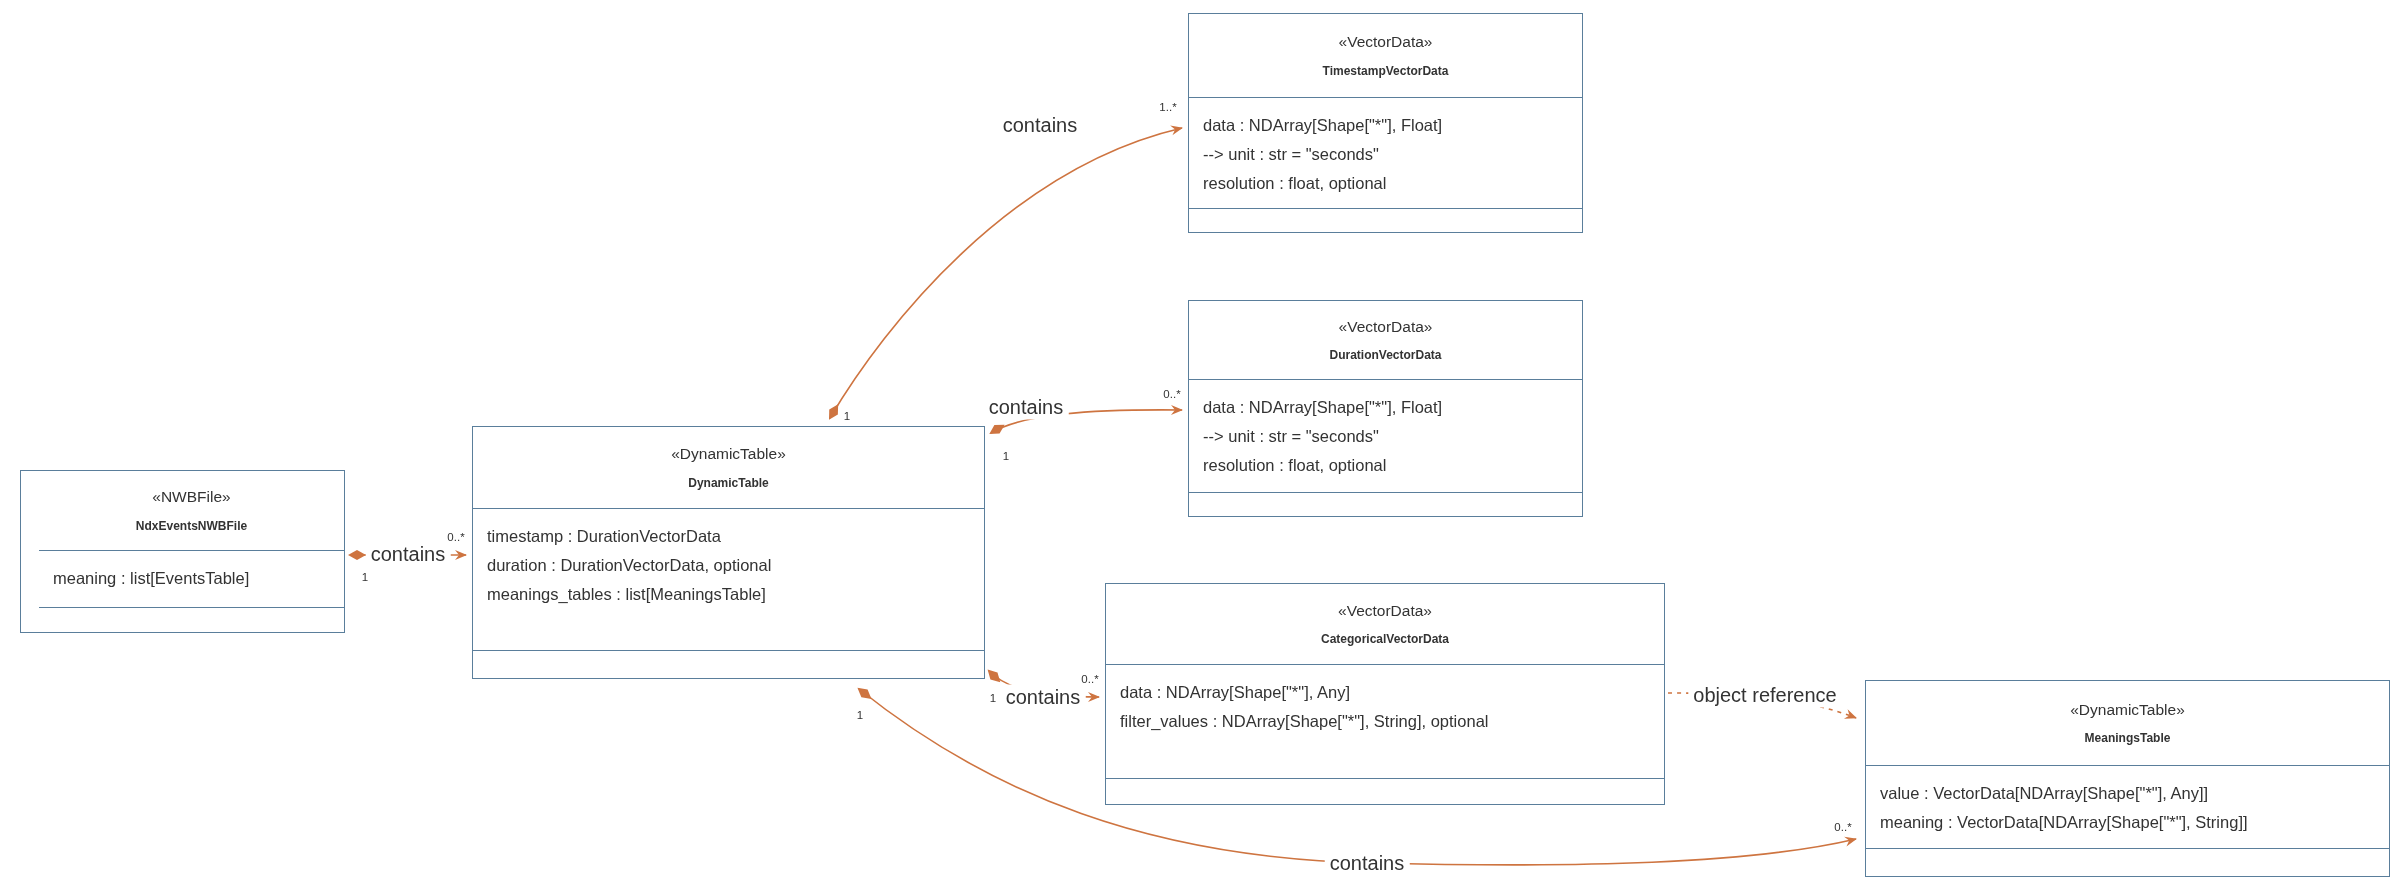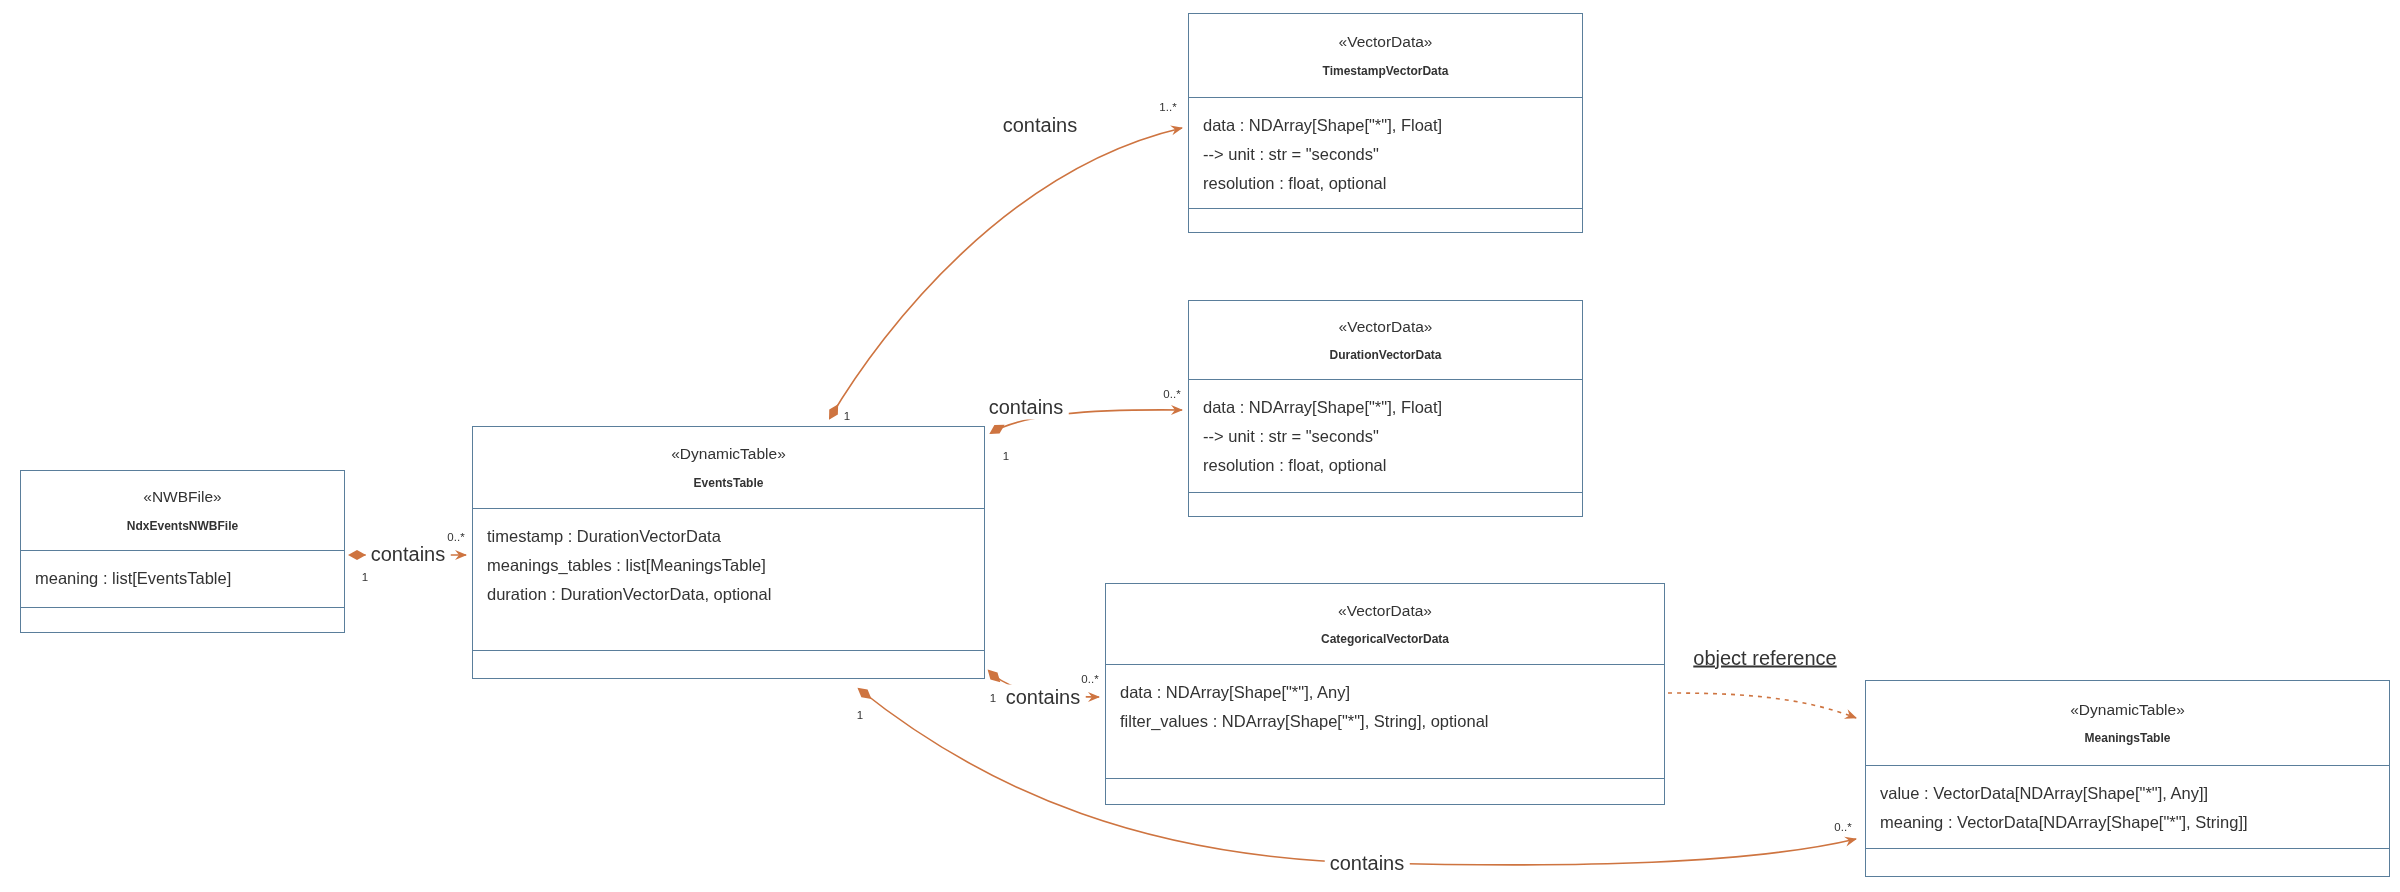--- a/index.html
+++ b/index.html
@@ -18,21 +18,21 @@
 
   .uml-class{position:absolute;background:#fff;border:1.4px solid var(--line);box-sizing:border-box;}
   .uml-header{display:flex;flex-direction:column;align-items:center;justify-content:center;gap:15px;
               border-bottom:1.4px solid var(--line);box-sizing:border-box;}
   .stereotype{font-size:15.5px;line-height:1;}
   .class-name{font-size:12px;font-weight:bold;line-height:1;}
   .uml-attrs{padding:13px 14px;border-bottom:1.4px solid var(--line);box-sizing:border-box;}
   .attr{font-size:16.5px;line-height:29px;white-space:nowrap;}
   .uml-empty{box-sizing:border-box;}
 
-  #cls-nwbfile{left:20px;top:470px;width:325px;height:163px;}
+  #cls-nwbfile{left:20px;top:470px;width:325px;height:163px;padding-left:18px;}
   #cls-nwbfile .uml-header{height:80px;}
   #cls-nwbfile .uml-attrs{height:57px;}
 
   #cls-events{left:472px;top:426px;width:513px;height:253px;}
   #cls-events .uml-header{height:82px;}
   #cls-events .uml-attrs{height:142px;}
 
   #cls-timestamp{left:1188px;top:13px;width:395px;height:220px;}
   #cls-timestamp .uml-header{height:84px;}
   #cls-timestamp .uml-attrs{height:111px;}
@@ -51,21 +51,21 @@
 
   .edge-label{position:absolute;transform:translate(-50%,-50%);background:var(--bg);
               padding:1px 5px;font-size:20px;white-space:nowrap;}
   .mult{position:absolute;transform:translate(-50%,-50%);font-size:11.5px;white-space:nowrap;}
 
   #lblA{left:408px;top:554px;}
   #lblB{left:1040px;top:125px;}
   #lblC{left:1026px;top:407px;}
   #lblD{left:1043px;top:697px;}
   #lblE{left:1367px;top:863px;}
-  #lblF{left:1765px;top:658px;text-decoration:underline;}
+  #lblF{left:1765px;top:695px;}
 
   #multA-src{left:365px;top:577px;}
   #multA-tgt{left:456px;top:537px;}
   #multB-src{left:847px;top:416px;}
   #multB-tgt{left:1168px;top:107px;}
   #multC-src{left:1006px;top:456px;}
   #multC-tgt{left:1172px;top:394px;}
   #multD-src{left:993px;top:698px;}
   #multD-tgt{left:1090px;top:679px;}
   #multE-src{left:860px;top:715px;}
@@ -106,26 +106,26 @@
     </div>
     <div class="uml-attrs">
       <div class="attr">meaning : list[EventsTable]</div>
     </div>
     <div class="uml-empty"></div>
   </div>
 
   <div class="uml-class" id="cls-events">
     <div class="uml-header">
       <div class="stereotype">«DynamicTable»</div>
-      <div class="class-name">EventsTable</div>
+      <div class="class-name">DynamicTable</div>
     </div>
     <div class="uml-attrs">
       <div class="attr">timestamp : DurationVectorData</div>
+      <div class="attr">duration : DurationVectorData, optional</div>
       <div class="attr">meanings_tables : list[MeaningsTable]</div>
-      <div class="attr">duration : DurationVectorData, optional</div>
     </div>
     <div class="uml-empty"></div>
   </div>
 
   <div class="uml-class" id="cls-timestamp">
     <div class="uml-header">
       <div class="stereotype">«VectorData»</div>
       <div class="class-name">TimestampVectorData</div>
     </div>
     <div class="uml-attrs">

